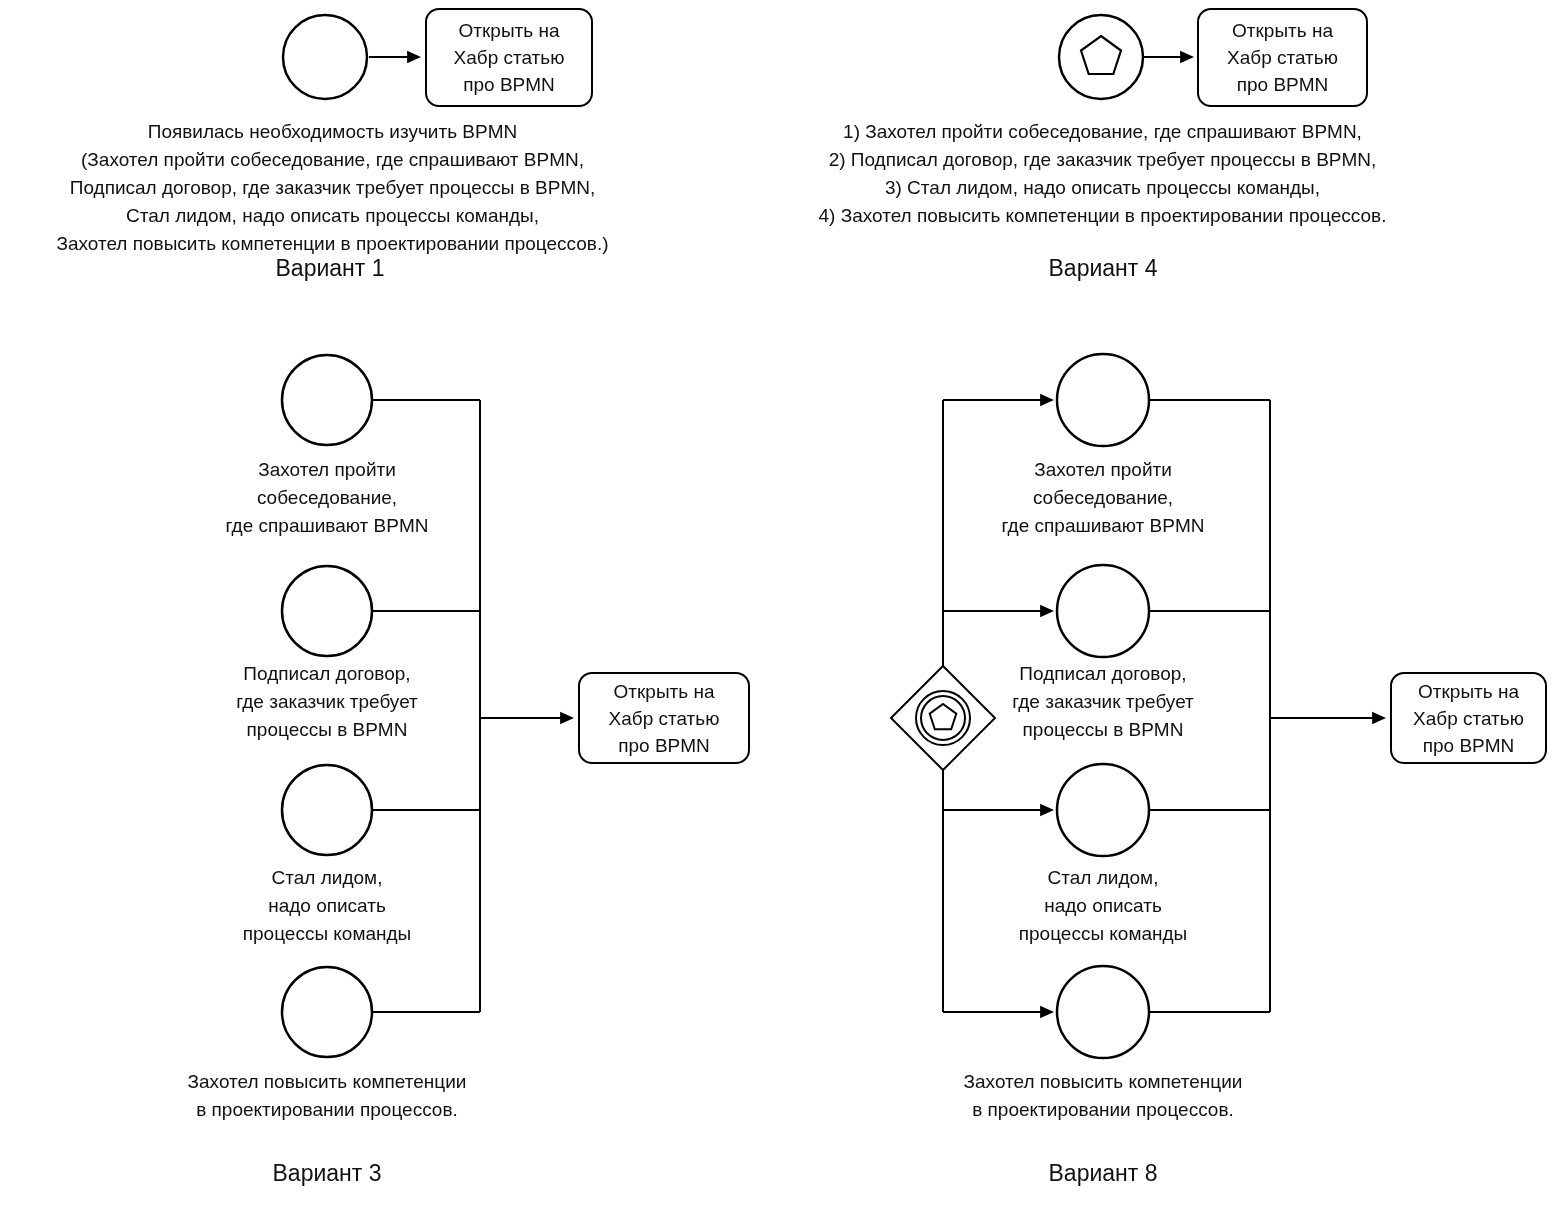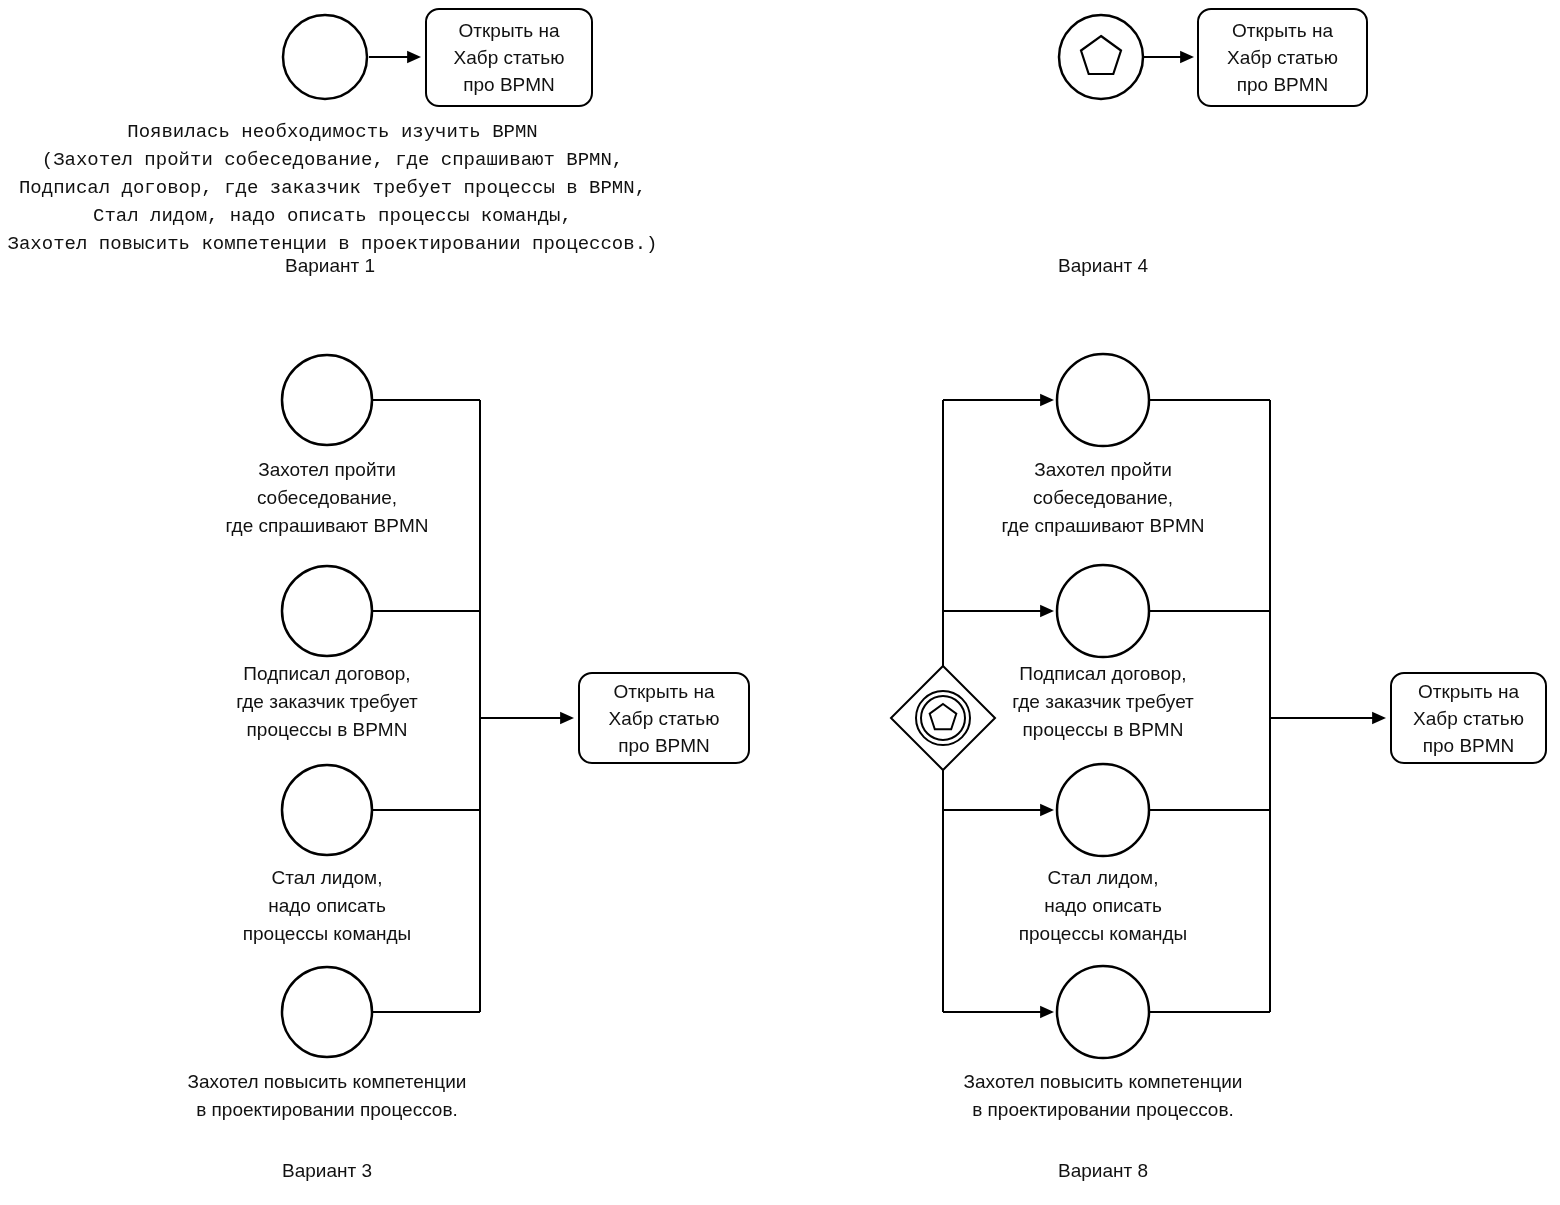--- a/index.html
+++ b/index.html
@@ -11,21 +11,21 @@
   .svg-layer { position:absolute; left:0; top:0; width:1560px; height:1205px; }
   .task {
     position:absolute; display:flex; align-items:center; justify-content:center;
     text-align:center; border:2px solid #000; border-radius:14px; background:#fff;
     font-size:19px; line-height:27px; white-space:pre-line;
   }
   .label {
     position:absolute; text-align:center; font-size:19px; line-height:28px;
     white-space:pre-line;
   }
-  .caption { position:absolute; text-align:center; font-size:19px; }
+  .caption { position:absolute; text-align:center; font-size:23px; }
 </style>
 </head>
 <body>
 
 <div class="canvas">
 
   <svg class="svg-layer" width="1560" height="1205" viewBox="0 0 1560 1205" xmlns="http://www.w3.org/2000/svg">
     <defs>
       <marker id="arrow" viewBox="0 0 10 10" refX="8.5" refY="5" markerWidth="7" markerHeight="7" orient="auto-start-reverse">
         <path d="M0,0.6 L10,5 L0,9.4 z" fill="#000"></path>
@@ -87,27 +87,31 @@
   <div class="task" style="left:1197px; top:8px; width:171px; height:99px;">Открыть на
 Хабр статью
 про BPMN</div>
   <div class="task" style="left:578px; top:672px; width:172px; height:92px;">Открыть на
 Хабр статью
 про BPMN</div>
   <div class="task" style="left:1390px; top:672px; width:157px; height:92px;">Открыть на
 Хабр статью
 про BPMN</div>
 
-  <div class="label" style="left:0px; top:118px; width:665px;font-family:Liberation Mono, monospace;">Появилась необходимость изучить BPMN
+  <div class="label" style="left:0px; top:118px; width:665px;">Появилась необходимость изучить BPMN
 (Захотел пройти собеседование, где спрашивают BPMN,
 Подписал договор, где заказчик требует процессы в BPMN,
 Стал лидом, надо описать процессы команды,
 Захотел повысить компетенции в проектировании процессов.)</div>
   <div class="caption" style="left:230px; top:255px; width:200px;">Вариант 1</div>
 
+  <div class="label" style="left:770px; top:118px; width:665px;">1) Захотел пройти собеседование, где спрашивают BPMN,
+2) Подписал договор, где заказчик требует процессы в BPMN,
+3) Стал лидом, надо описать процессы команды,
+4) Захотел повысить компетенции в проектировании процессов.</div>
   <div class="caption" style="left:1003px; top:255px; width:200px;">Вариант 4</div>
 
   <div class="label" style="left:187px; top:456px; width:280px;">Захотел пройти
 собеседование,
 где спрашивают BPMN</div>
   <div class="label" style="left:187px; top:660px; width:280px;">Подписал договор,
 где заказчик требует
 процессы в BPMN</div>
   <div class="label" style="left:187px; top:864px; width:280px;">Стал лидом,
 надо описать

